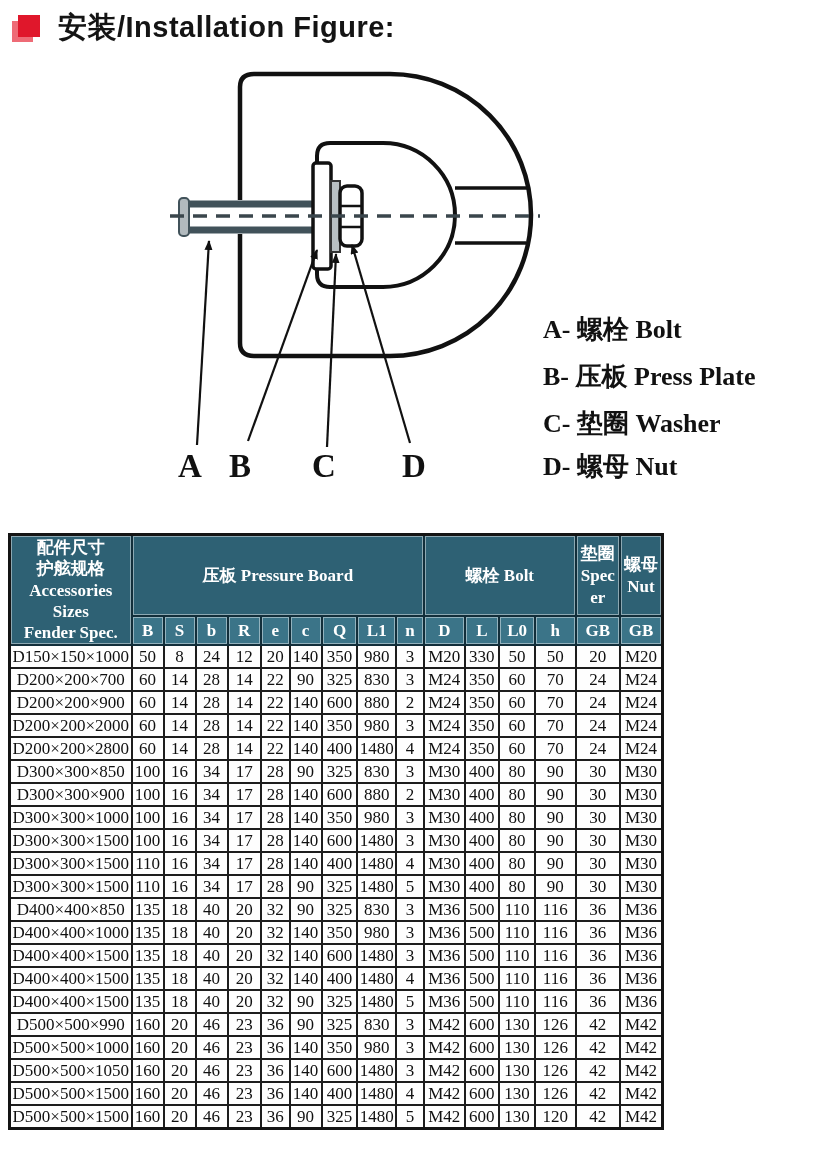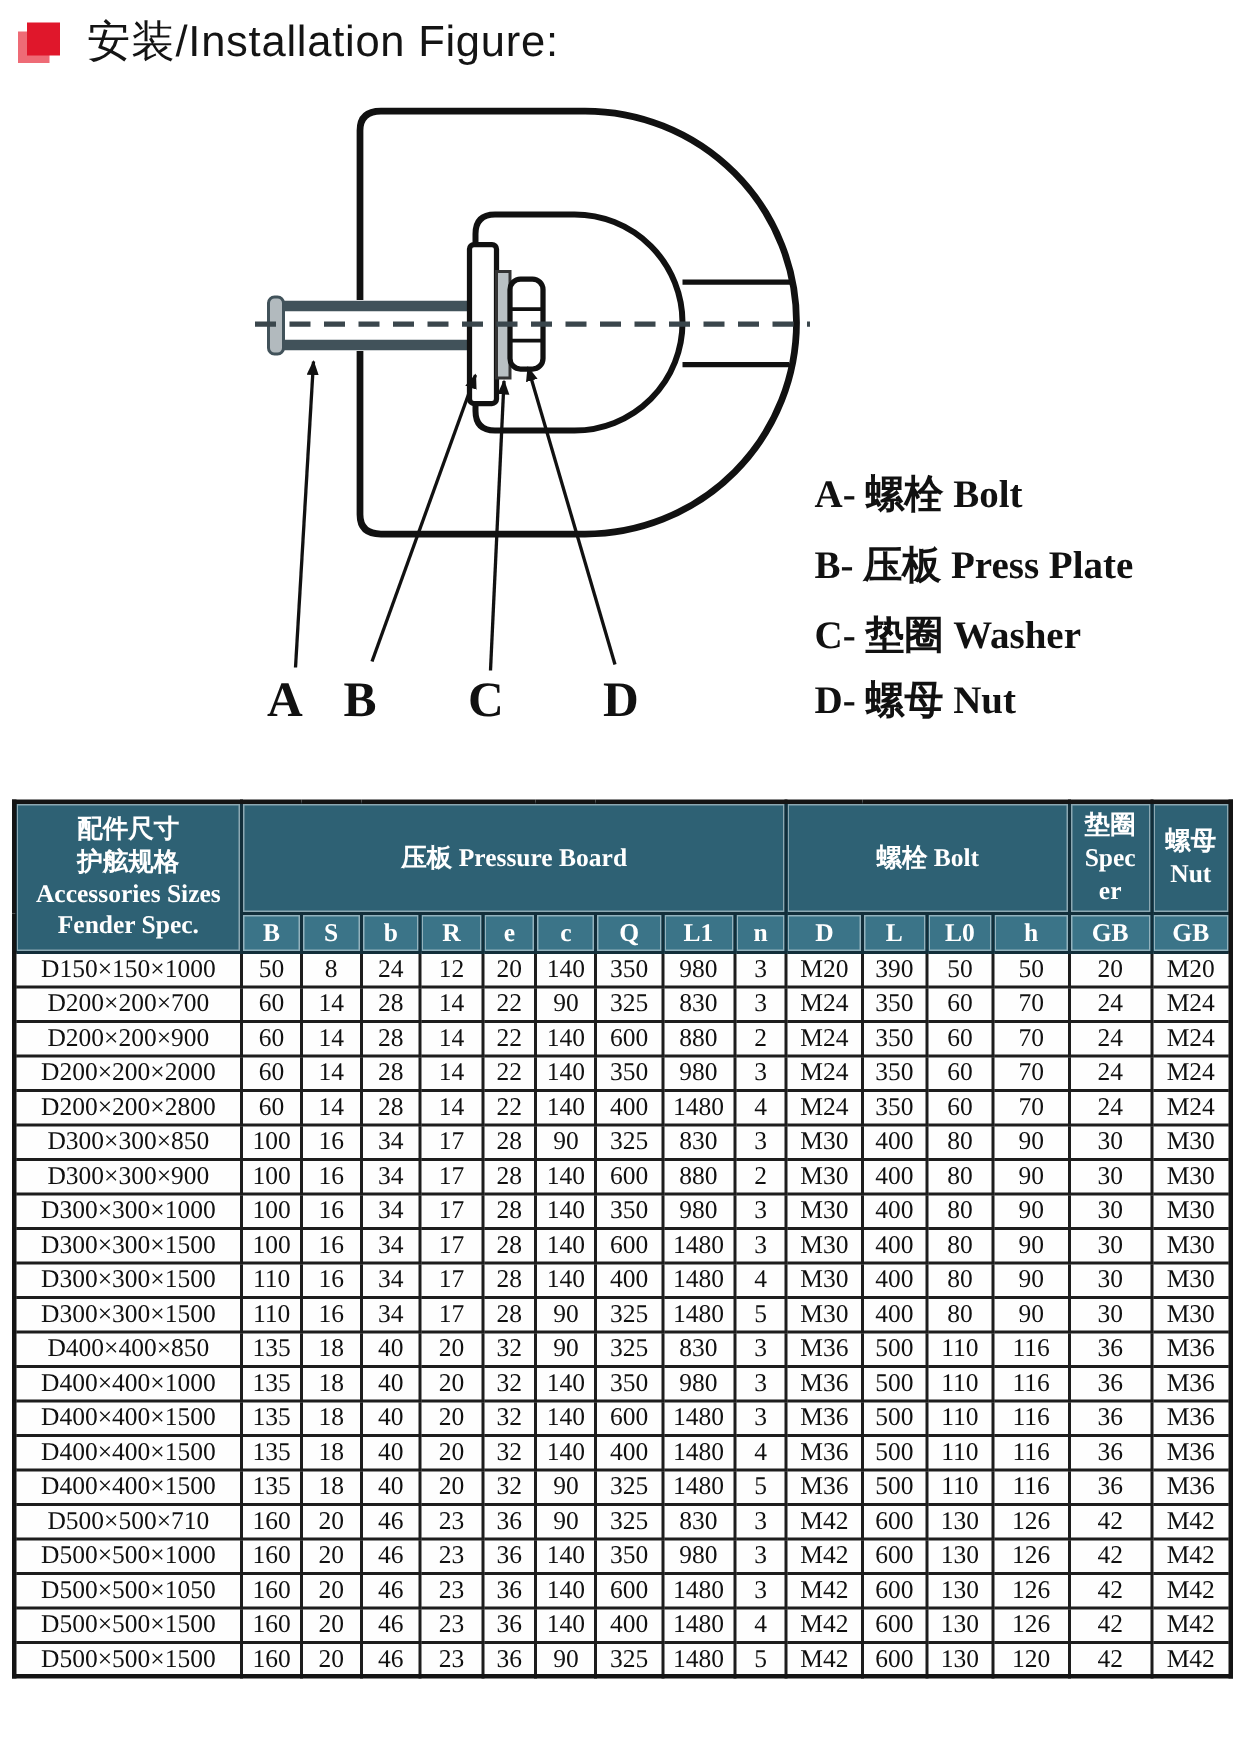--- a/index.html
+++ b/index.html
@@ -8,30 +8,30 @@
     width:830px; height:1175px; position:relative;
     background:#ffffff;
     font-family:"Liberation Sans", sans-serif;
   }
 
   
   .title-row { position:absolute; top:8px; left:12px; display:flex; align-items:center; gap:16px; }
   .bullet { position:relative; width:30px; height:34px; }
   .bullet .back  { position:absolute; left:0px; top:10px; width:21px; height:21px; background:#ee6b76; }
   .bullet .front { position:absolute; left:6px; top:4px;  width:22px; height:22px; background:#e0172b; }
-  .page-title { margin:0; font-size:29px; font-weight:normal; color:#141414; letter-spacing:0.5px; }
+  .page-title { margin:0; font-size:29px; font-weight:bold; color:#141414; letter-spacing:0.5px; }
 
   
   .diagram { position:absolute; top:52px; left:0; }
   .fig-label { font-family:"Liberation Serif", serif; font-weight:bold; font-size:33px; fill:#111; }
   .legend-text { font-family:"Liberation Serif", serif; font-weight:bold; font-size:26px; fill:#111; }
 
   
   table.spec-table {
-    position:absolute; top:533px; left:8px; width:814px;
+    position:absolute; top:533px; left:8px; width:656px;
     border-collapse:collapse; table-layout:fixed;
     font-family:"Liberation Serif", serif;
     border:3px solid #141414;
   }
   .spec-table th {
     background:#2e6174; color:#ffffff; font-weight:bold;
     border:2px solid #122e3a;
     box-shadow: inset 0 0 0 1px rgba(255,255,255,0.45);
     text-align:center; vertical-align:middle; padding:1px 2px;
   }
@@ -162,21 +162,21 @@
         <td>50</td>
         <td>8</td>
         <td>24</td>
         <td>12</td>
         <td>20</td>
         <td>140</td>
         <td>350</td>
         <td>980</td>
         <td>3</td>
         <td>M20</td>
-        <td>390</td>
+        <td>330</td>
         <td>50</td>
         <td>50</td>
         <td>20</td>
         <td>M20</td>
       </tr>
       <tr>
         <td>D200×200×700</td>
         <td>60</td>
         <td>14</td>
         <td>28</td>
@@ -439,21 +439,21 @@
         <td>1480</td>
         <td>5</td>
         <td>M36</td>
         <td>500</td>
         <td>110</td>
         <td>116</td>
         <td>36</td>
         <td>M36</td>
       </tr>
       <tr>
-        <td>D500×500×710</td>
+        <td>D500×500×990</td>
         <td>160</td>
         <td>20</td>
         <td>46</td>
         <td>23</td>
         <td>36</td>
         <td>90</td>
         <td>325</td>
         <td>830</td>
         <td>3</td>
         <td>M42</td>

